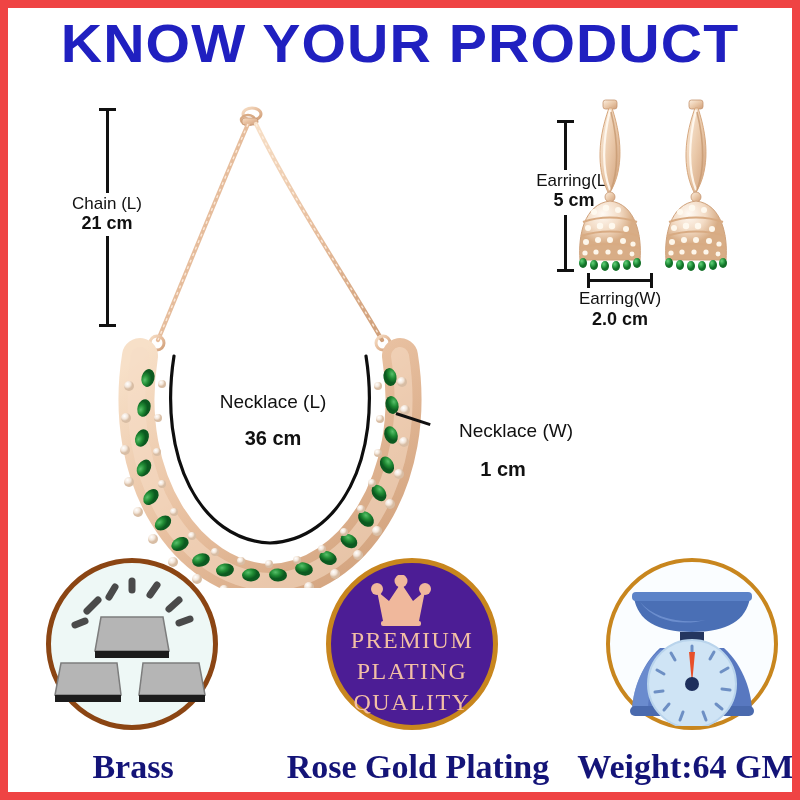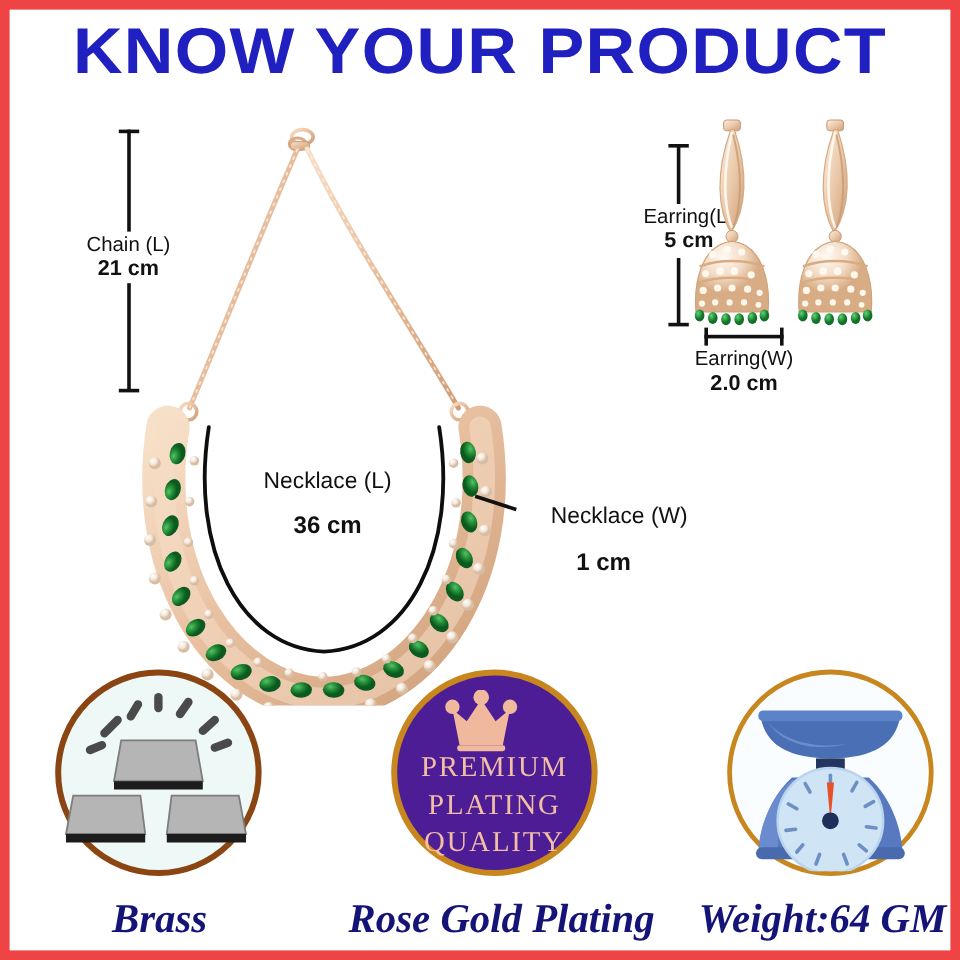--- a/index.html
+++ b/index.html
@@ -84,21 +84,20 @@
     background:#fafdff;
   }
   .badge-caption{
     position:absolute;
     font-family:"Liberation Serif", serif;
     font-weight:bold;
     font-size:34px;
     color:#141478;
     white-space:nowrap;
     text-align:center;
-    font-style:italic;
   }
   #cap-brass{left:0px;top:740px;width:250px;}
   #cap-plating{left:255px;top:740px;width:310px;}
   #cap-weight{left:555px;top:740px;width:245px;}
 
   
   .plating-text{
     position:absolute;left:0;top:62px;width:162px;
     text-align:center;
     font-family:"Liberation Serif", serif;

